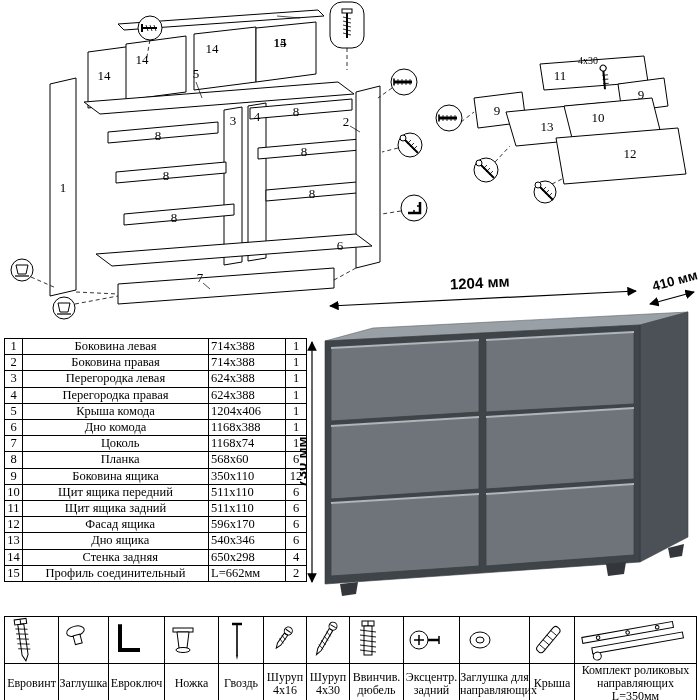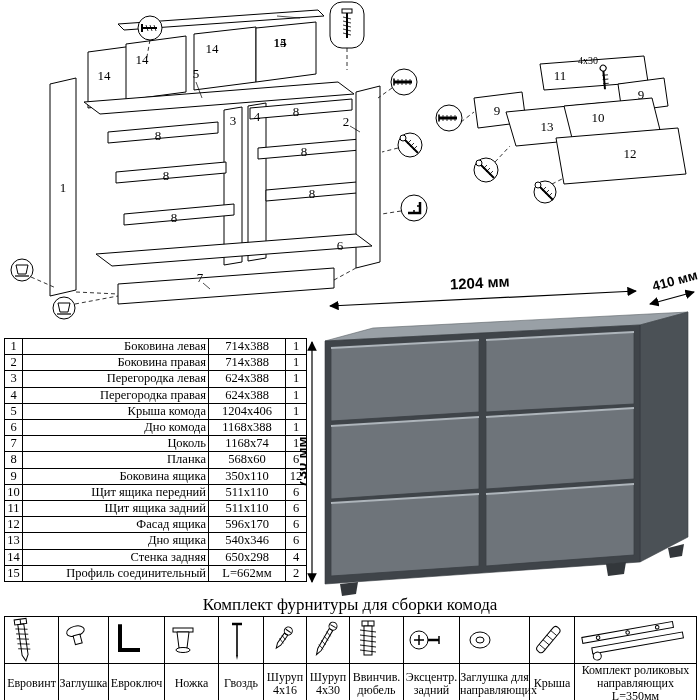--- a/index.html
+++ b/index.html
@@ -12,22 +12,22 @@
   .dash{stroke:#000;stroke-width:0.8;stroke-dasharray:4 3;fill:none;}
   .callout{fill:#fff;stroke:#000;stroke-width:1;}
   .dlabel{font-family:"Liberation Serif",serif;font-size:13px;text-anchor:middle;fill:#000;}
   .dsmall{font-family:"Liberation Serif",serif;font-size:10px;text-anchor:middle;fill:#000;}
   
   .parts-table{position:absolute;left:4px;top:338px;width:296px;border-collapse:collapse;
                table-layout:fixed;}
   .parts-table td{border:1px solid #000;font-size:12.5px;line-height:15.2px;padding:0 2px;
                   white-space:nowrap;overflow:hidden;}
   .parts-table .c-num{width:17px;text-align:center;padding:0;}
-  .parts-table .c-name{width:181px;text-align:right;}
-  .parts-table .c-size{width:72px;text-align:center;}
+  .parts-table .c-name{width:181px;text-align:center;}
+  .parts-table .c-size{width:72px;text-align:left;}
   .parts-table .c-qty{width:20px;text-align:center;padding:0;}
   
   .product-view{position:absolute;left:300px;top:272px;width:400px;height:330px;}
   .dim{font-family:"Liberation Sans",sans-serif;font-size:15px;font-weight:bold;
        text-anchor:middle;fill:#000;}
   .dimsm{font-family:"Liberation Sans",sans-serif;font-size:13.5px;font-weight:bold;
        text-anchor:middle;fill:#000;}
   .dimline{stroke:#000;stroke-width:1.2;}
   .drawer{stroke:#3a3f44;stroke-width:0.8;}
   .hl{stroke:#aeb5bb;stroke-width:2;}
@@ -325,21 +325,20 @@
 
       <line class="dimline" x1="30" y1="34" x2="336" y2="19" marker-start="url(#ah)" marker-end="url(#ah)"></line>
       <text class="dim" x="180" y="16" transform="rotate(-3 180 16)">1204 мм</text>
       <line class="dimline" x1="350" y1="32" x2="394" y2="20" marker-start="url(#ah)" marker-end="url(#ah)"></line>
       <text class="dimsm" x="376" y="13" transform="rotate(-15 376 13)">410 мм</text>
       <line class="dimline" x1="12" y1="70" x2="12" y2="310" marker-start="url(#ah)" marker-end="url(#ah)"></line>
       <text class="dim" x="7" y="190" transform="rotate(-90 7 190)">730 мм</text>
     </svg>
   </div>
 
-  <div class="hw-title">Комплект фурнитуры для сборки комода</div>
 
   <table class="hw-table">
     <colgroup>
       <col style="width:54px">
         <col style="width:50px">
         <col style="width:56px">
         <col style="width:54px">
       <col style="width:45px">
         <col style="width:43px">
         <col style="width:43px">

